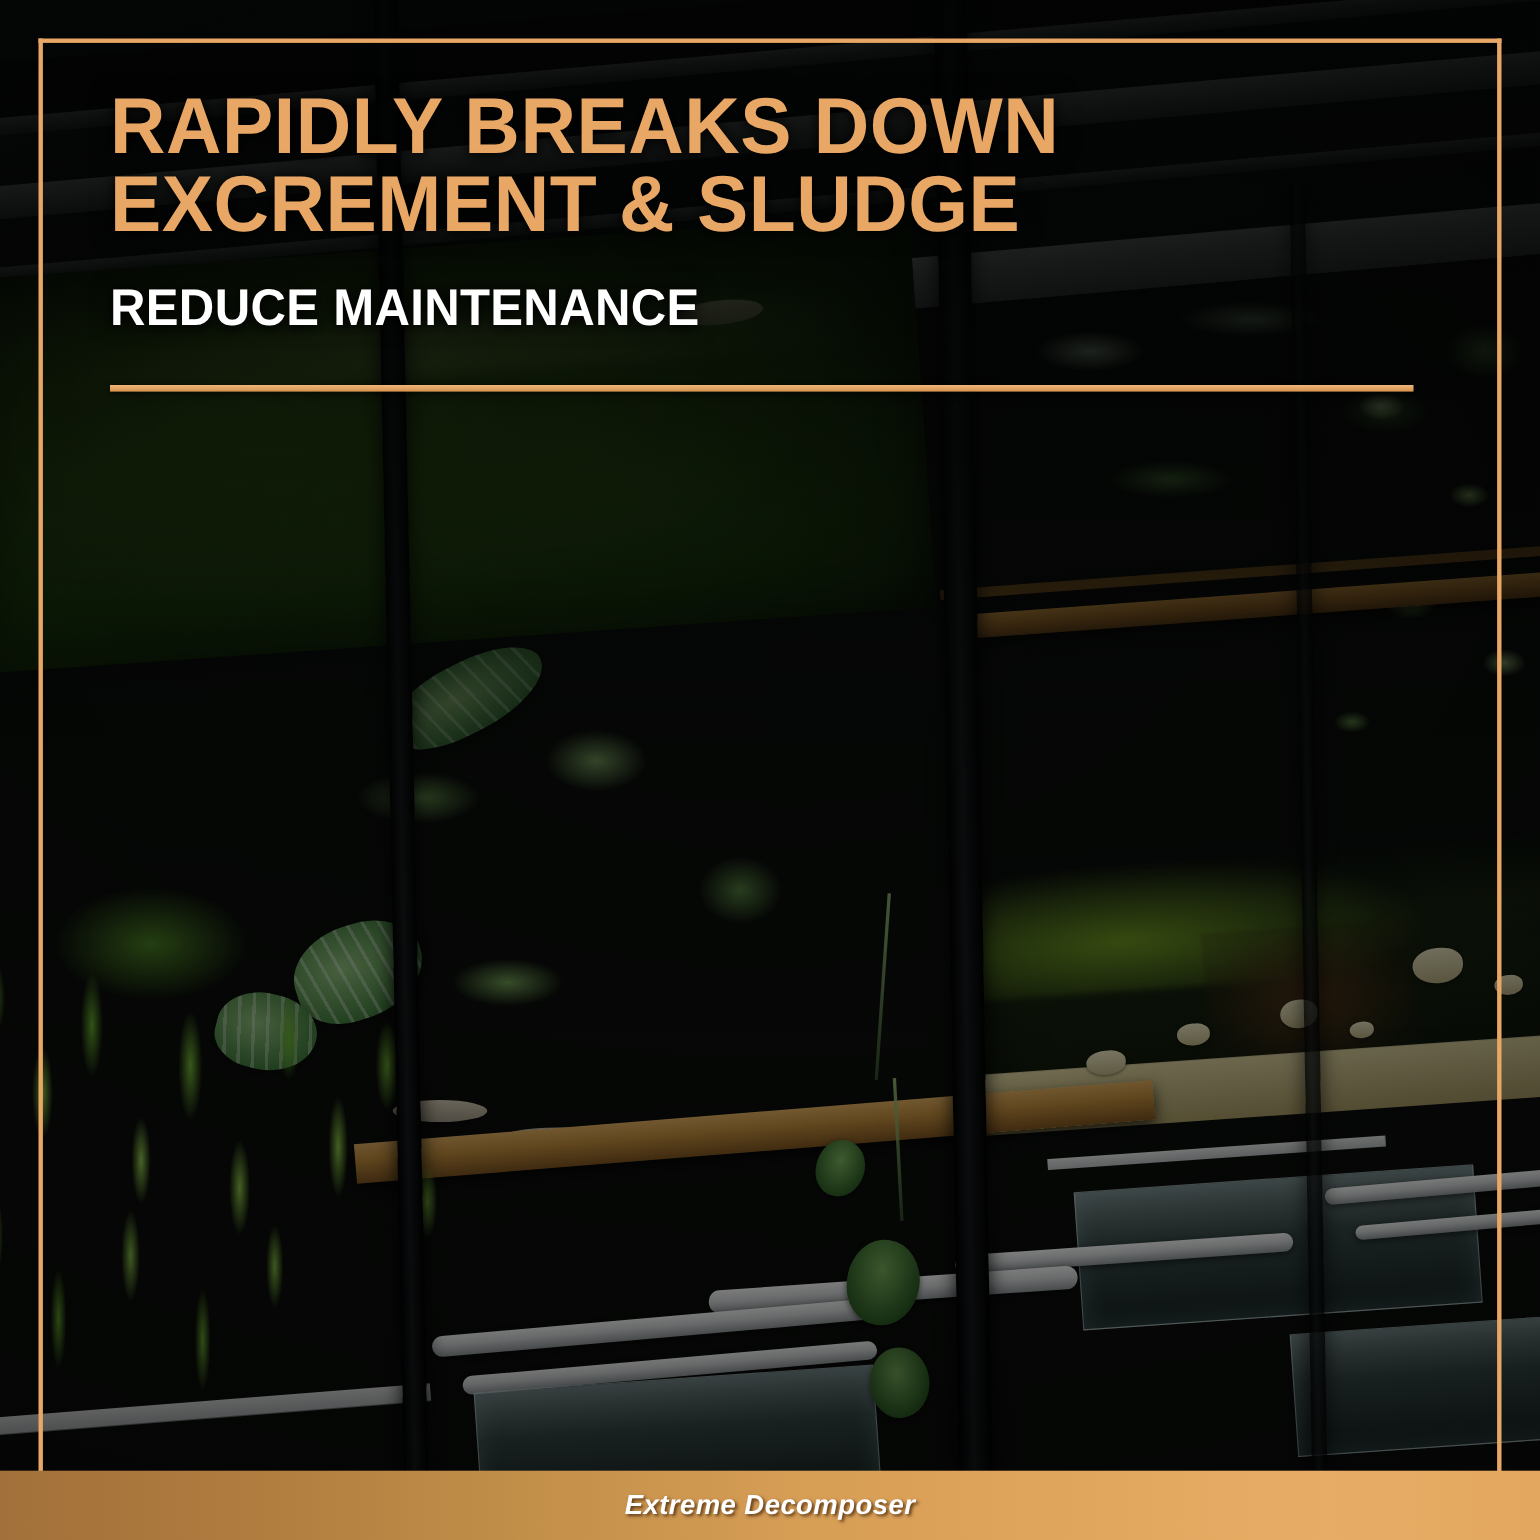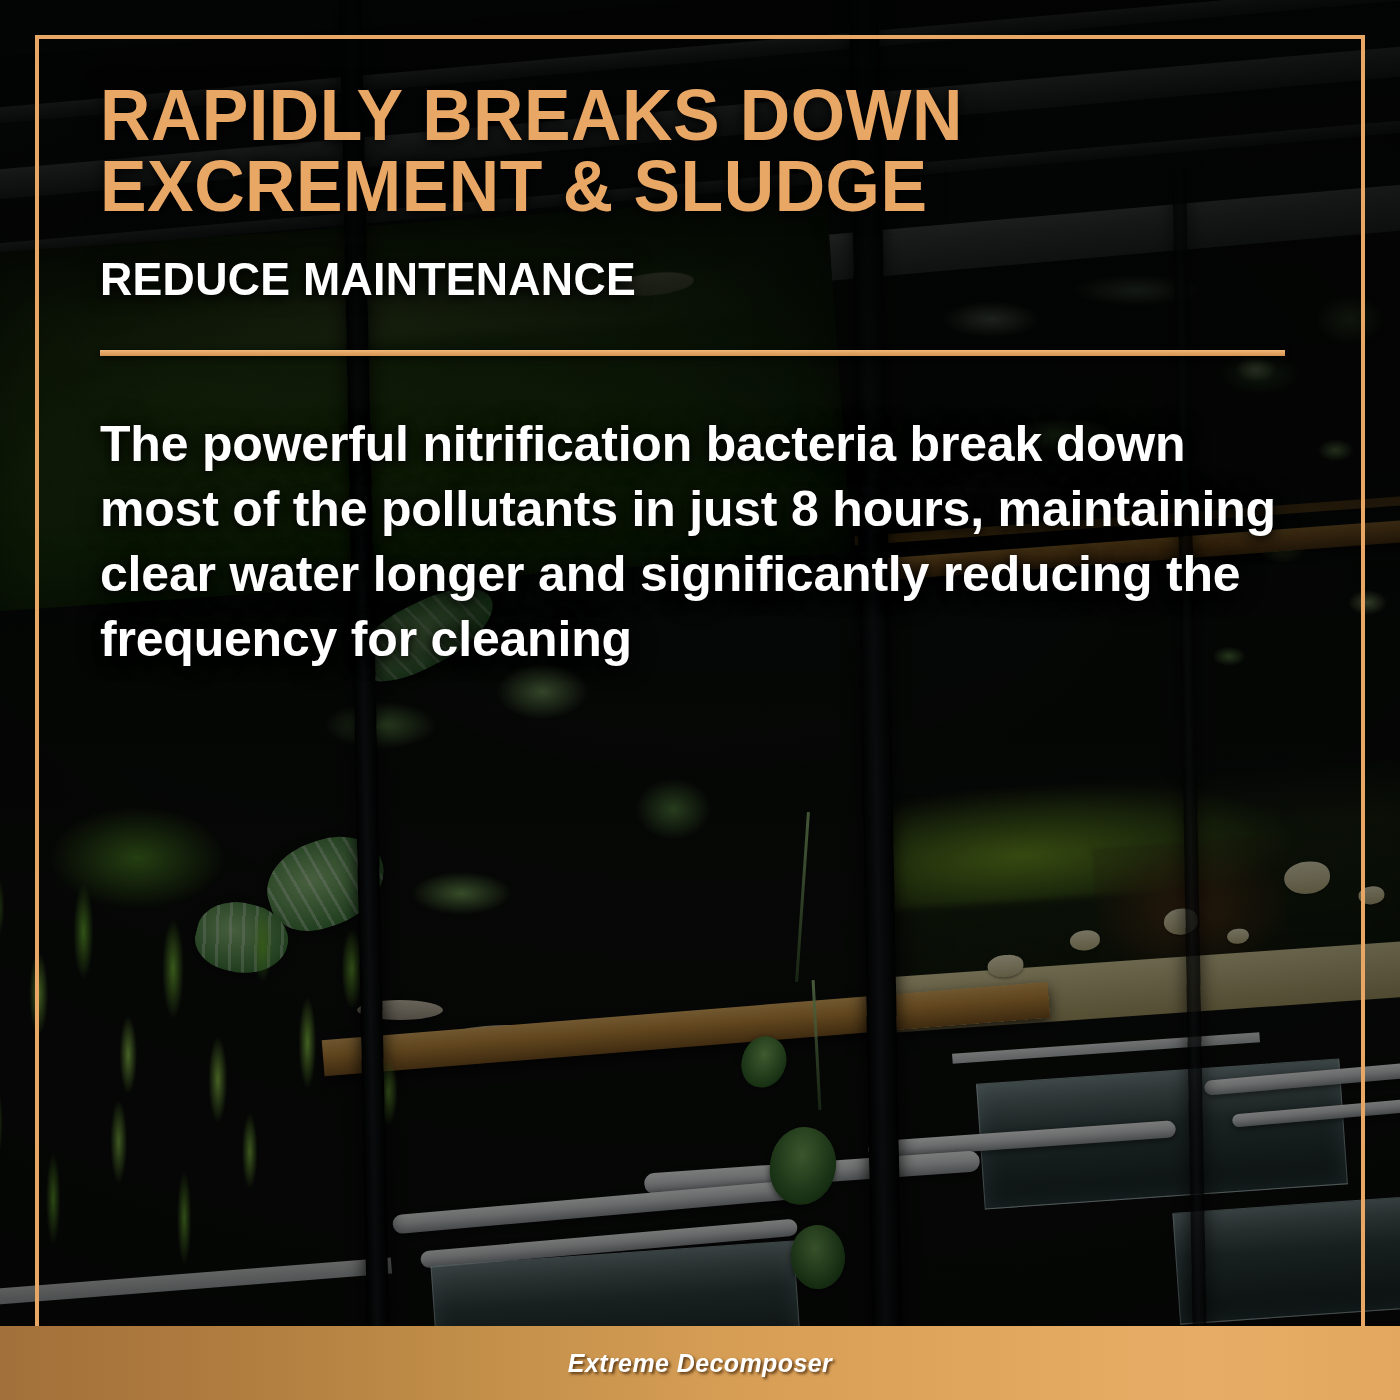--- a/index.html
+++ b/index.html
@@ -358,21 +358,21 @@
     font-size:50px;
     font-weight:bold;
     line-height:1.30;
     width:1180px;
     letter-spacing:-.2px;
     text-shadow:0 2px 10px rgba(0,0,0,.92), 0 0 24px rgba(0,0,0,.7);
   }
 
   
   #footer {
-    position:absolute; left:0; right:0; bottom:0; height:74px;
+    position:absolute; left:0; right:0; bottom:0; height:63px;
     background:linear-gradient(90deg,
       #a2703a 0%, #ae7a3e 14%, #c28f49 34%, #d69d55 52%,
       #e1a65e 70%, #e7ad66 86%, #e3a75f 100%);
     display:flex; align-items:center; justify-content:center;
   }
   #footer-text {
     color:#ffffff;
     font-size:25px;
     font-weight:bold;
     font-style:italic;
@@ -468,18 +468,17 @@
 
 <div id="content">
 
   <h1 id="headline">RAPIDLY BREAKS DOWN
 EXCREMENT &amp; SLUDGE</h1>
 
   <h2 id="subhead">REDUCE MAINTENANCE</h2>
 
   <div id="divider"></div>
 
-  <p id="body">The powerful nitrification bacteria break down most of the pollutants in just 8 hours, maintaining clear water longer and significantly reducing the frequency for cleaning</p>
 </div>
 
 <div id="footer">
   <span id="footer-text">Extreme Decomposer</span>
 </div>
 
 </body></html>

